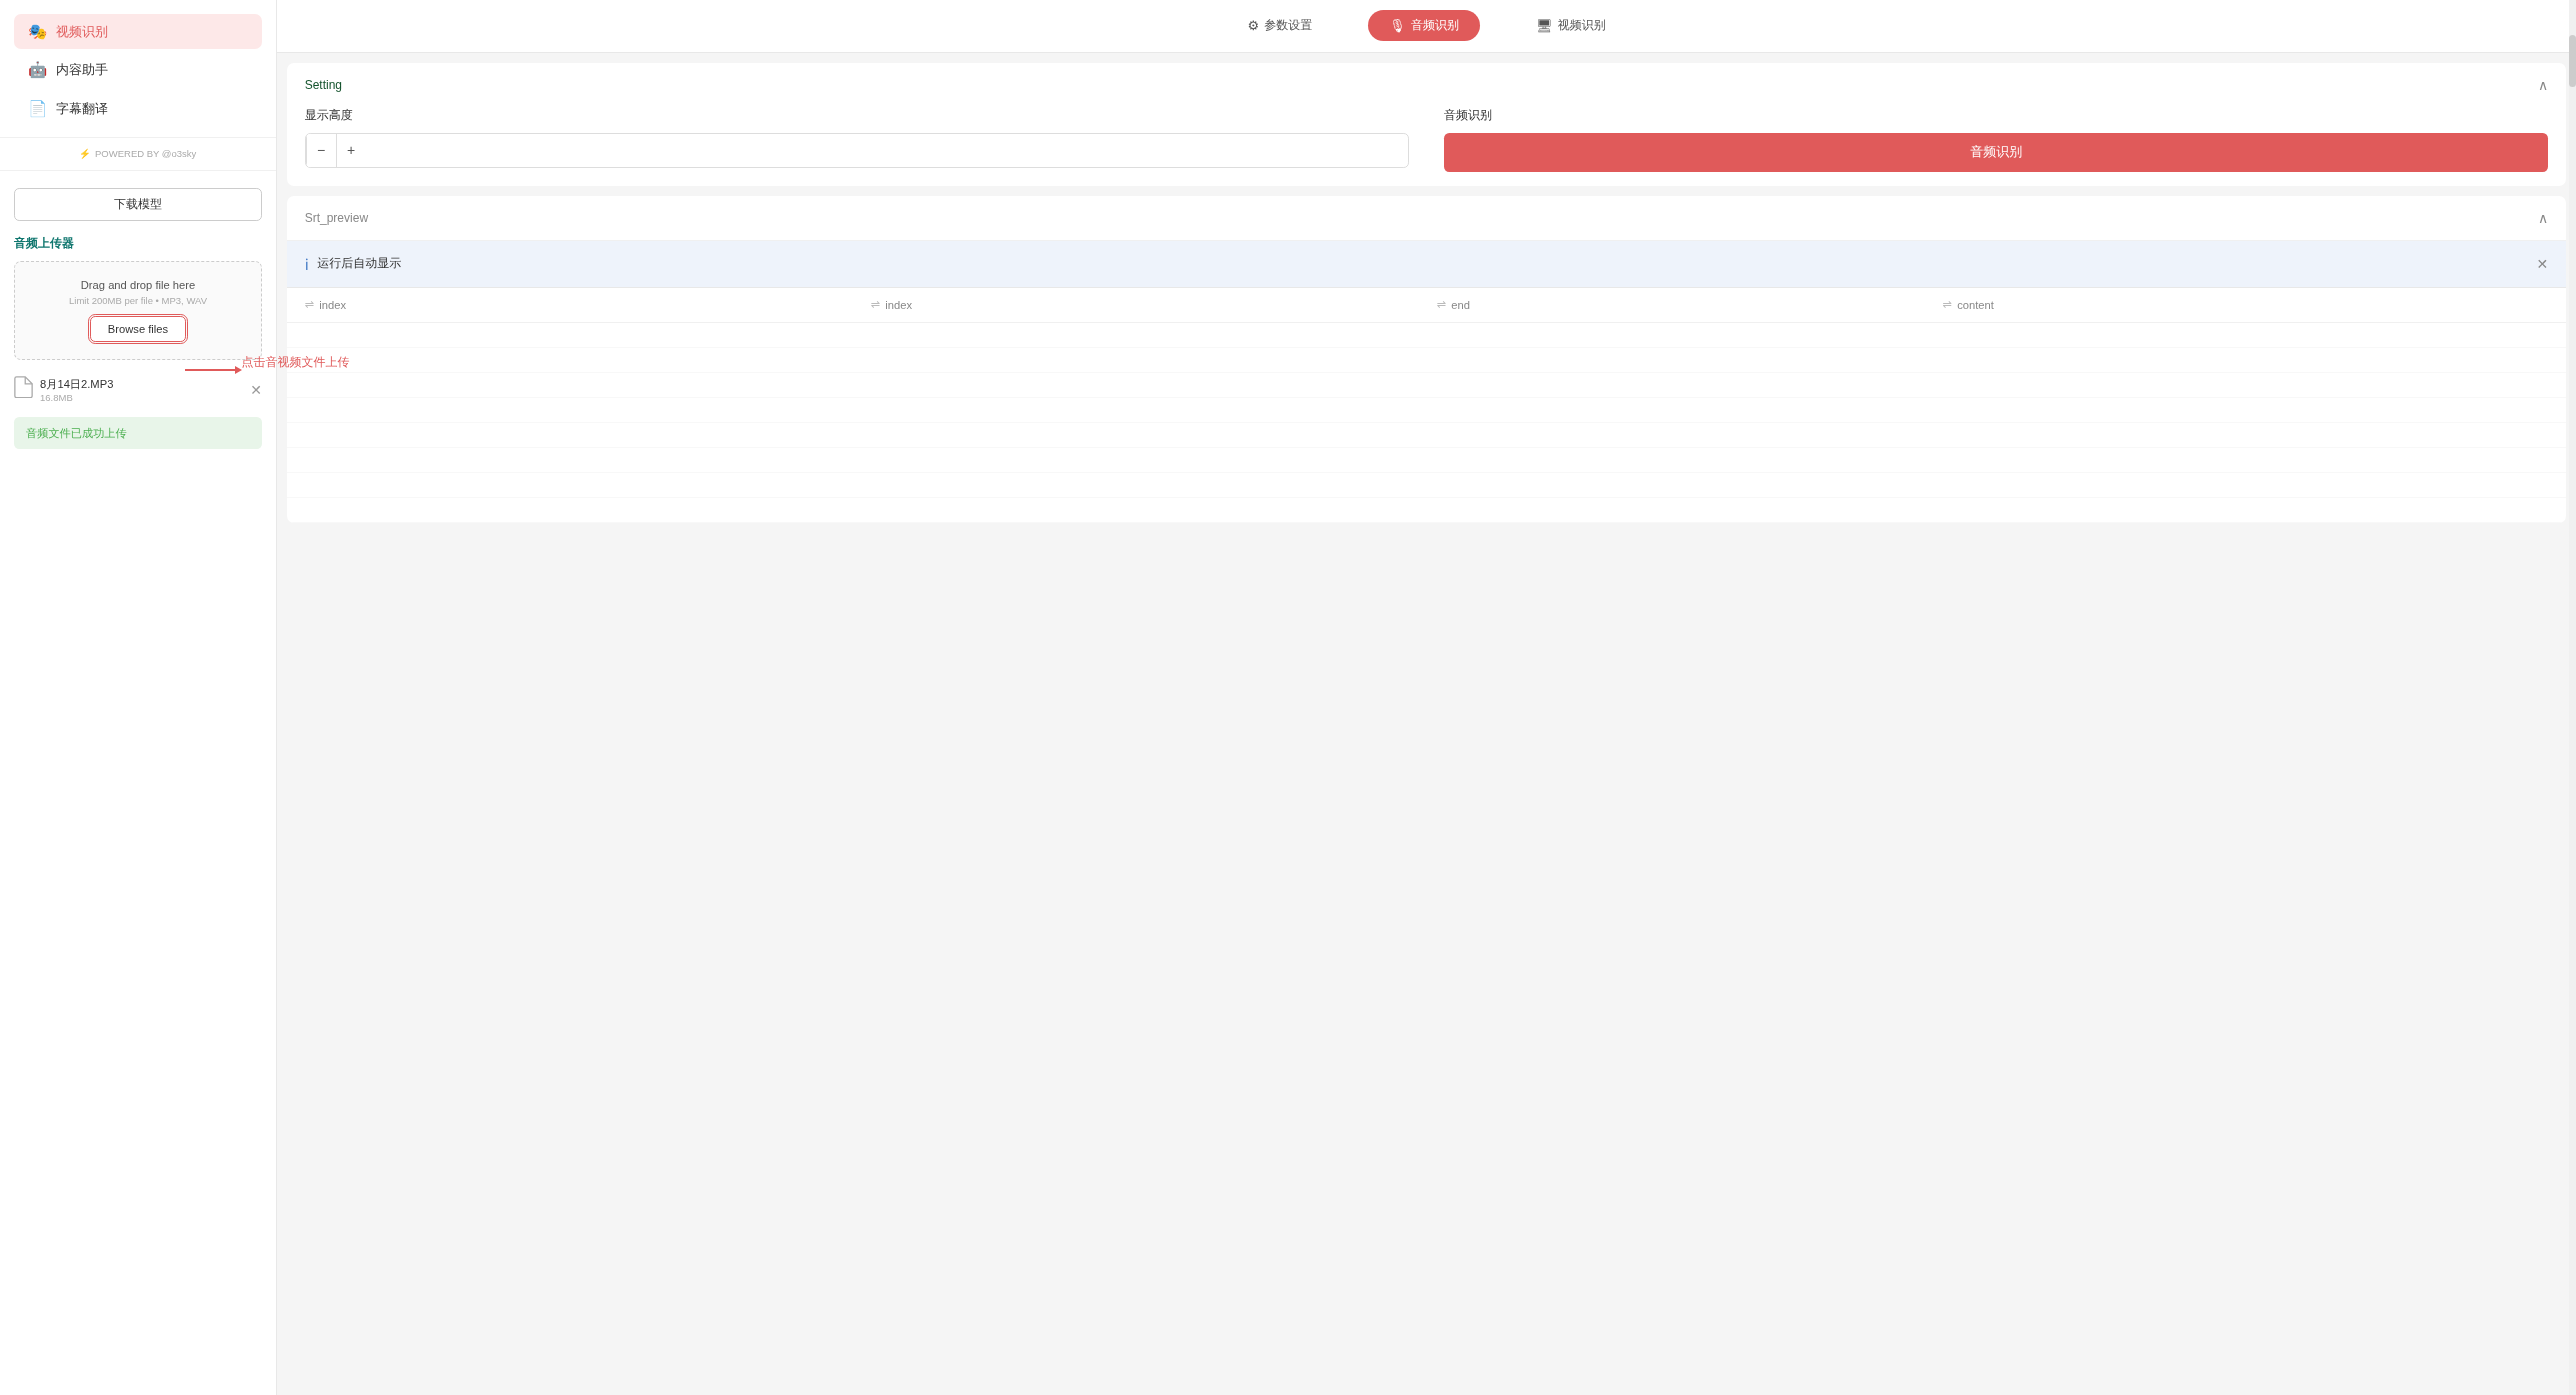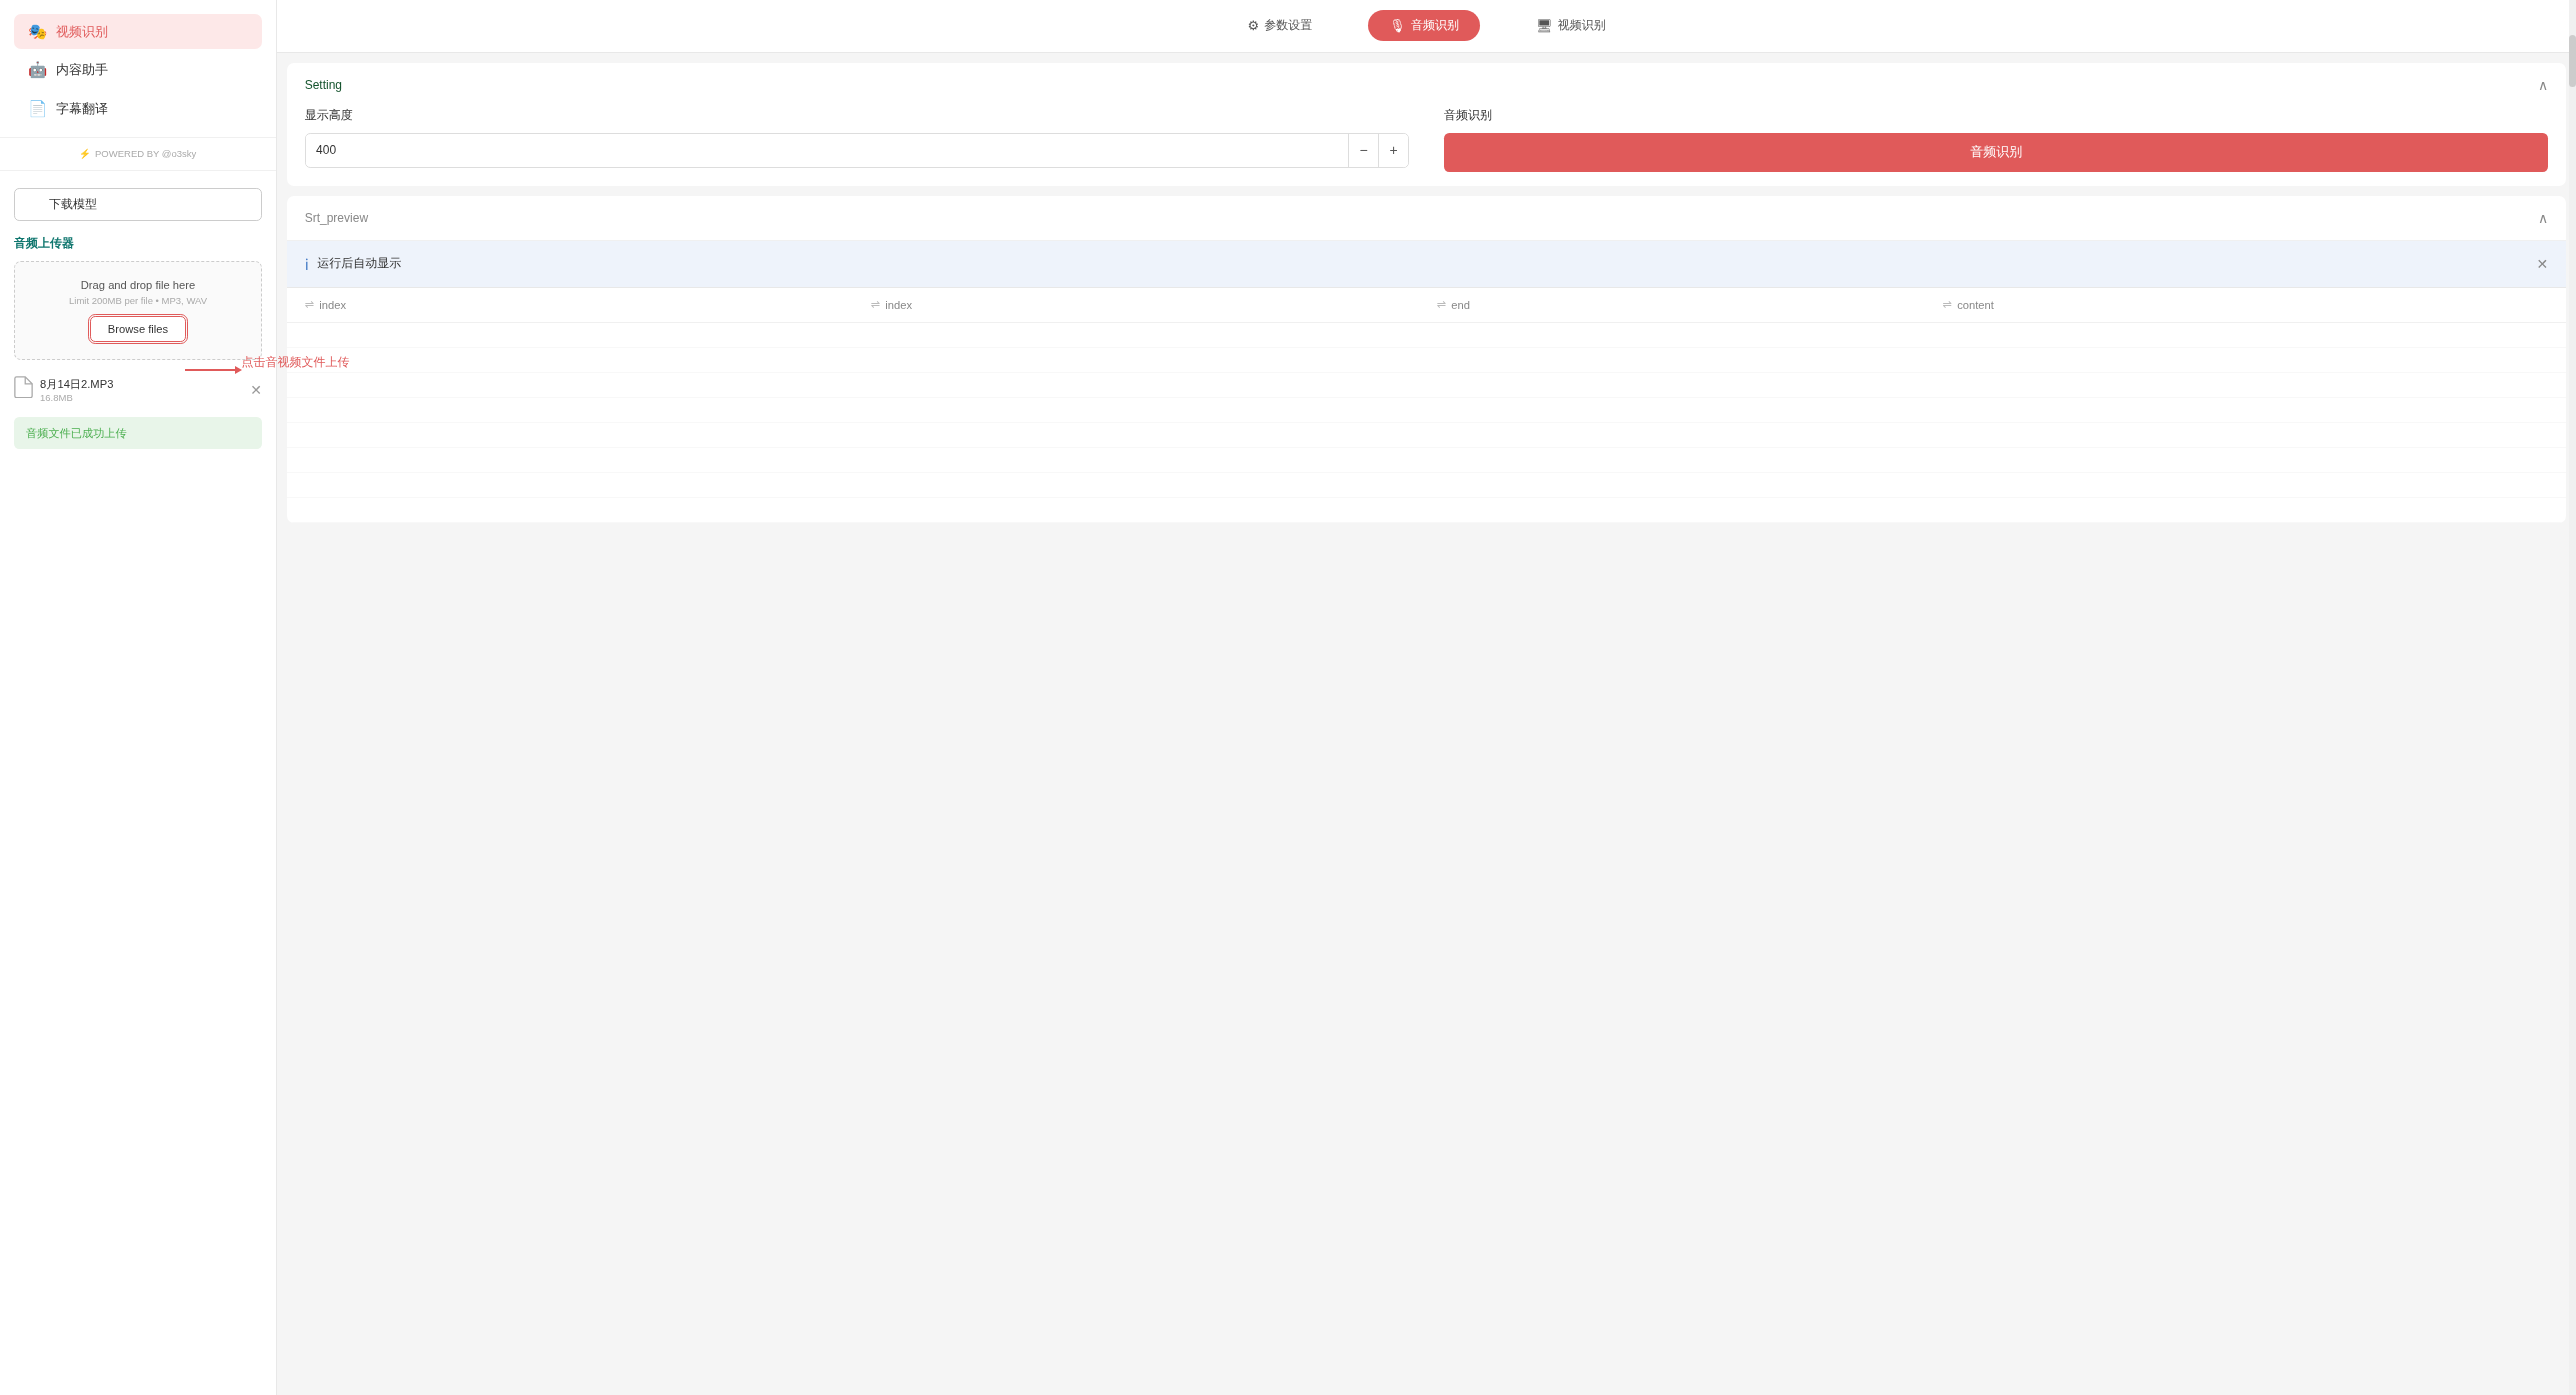--- a/index.html
+++ b/index.html
@@ -64,21 +64,21 @@
 
     .download-model-btn {
       margin: 10.4px 14px;
       padding: 7px 34px;
       border: 0.9px solid #ccc;
       border-radius: 5.2px;
       background: #fff;
       cursor: pointer;
       font-size: 12px;
       color: #333;
-      text-align: left;
+      text-align: center;
       width: calc(100% - 28px);
     }
 
     .upload-section {
       padding: 0 14px;
       margin-top: 3.5px;
     }
 
     .upload-section-title {
       font-size: 12px;
@@ -518,21 +518,20 @@
     <div class="panel-header">
       <span class="panel-title">Setting</span>
       <span class="panel-toggle">∧</span>
     </div>
 
     <div class="setting-row">
 
       <div class="setting-col">
         <div class="setting-label">显示高度</div>
         <div class="number-input-row">
-          <input class="number-input-val" type="text" value="400" style="">
           <button class="number-btn">−</button>
           <button class="number-btn">+</button>
         </div>
       </div>
 
       <div class="setting-col">
         <div class="setting-label">音频识别</div>
         <button class="audio-recognize-btn">音频识别</button>
       </div>
     </div>

